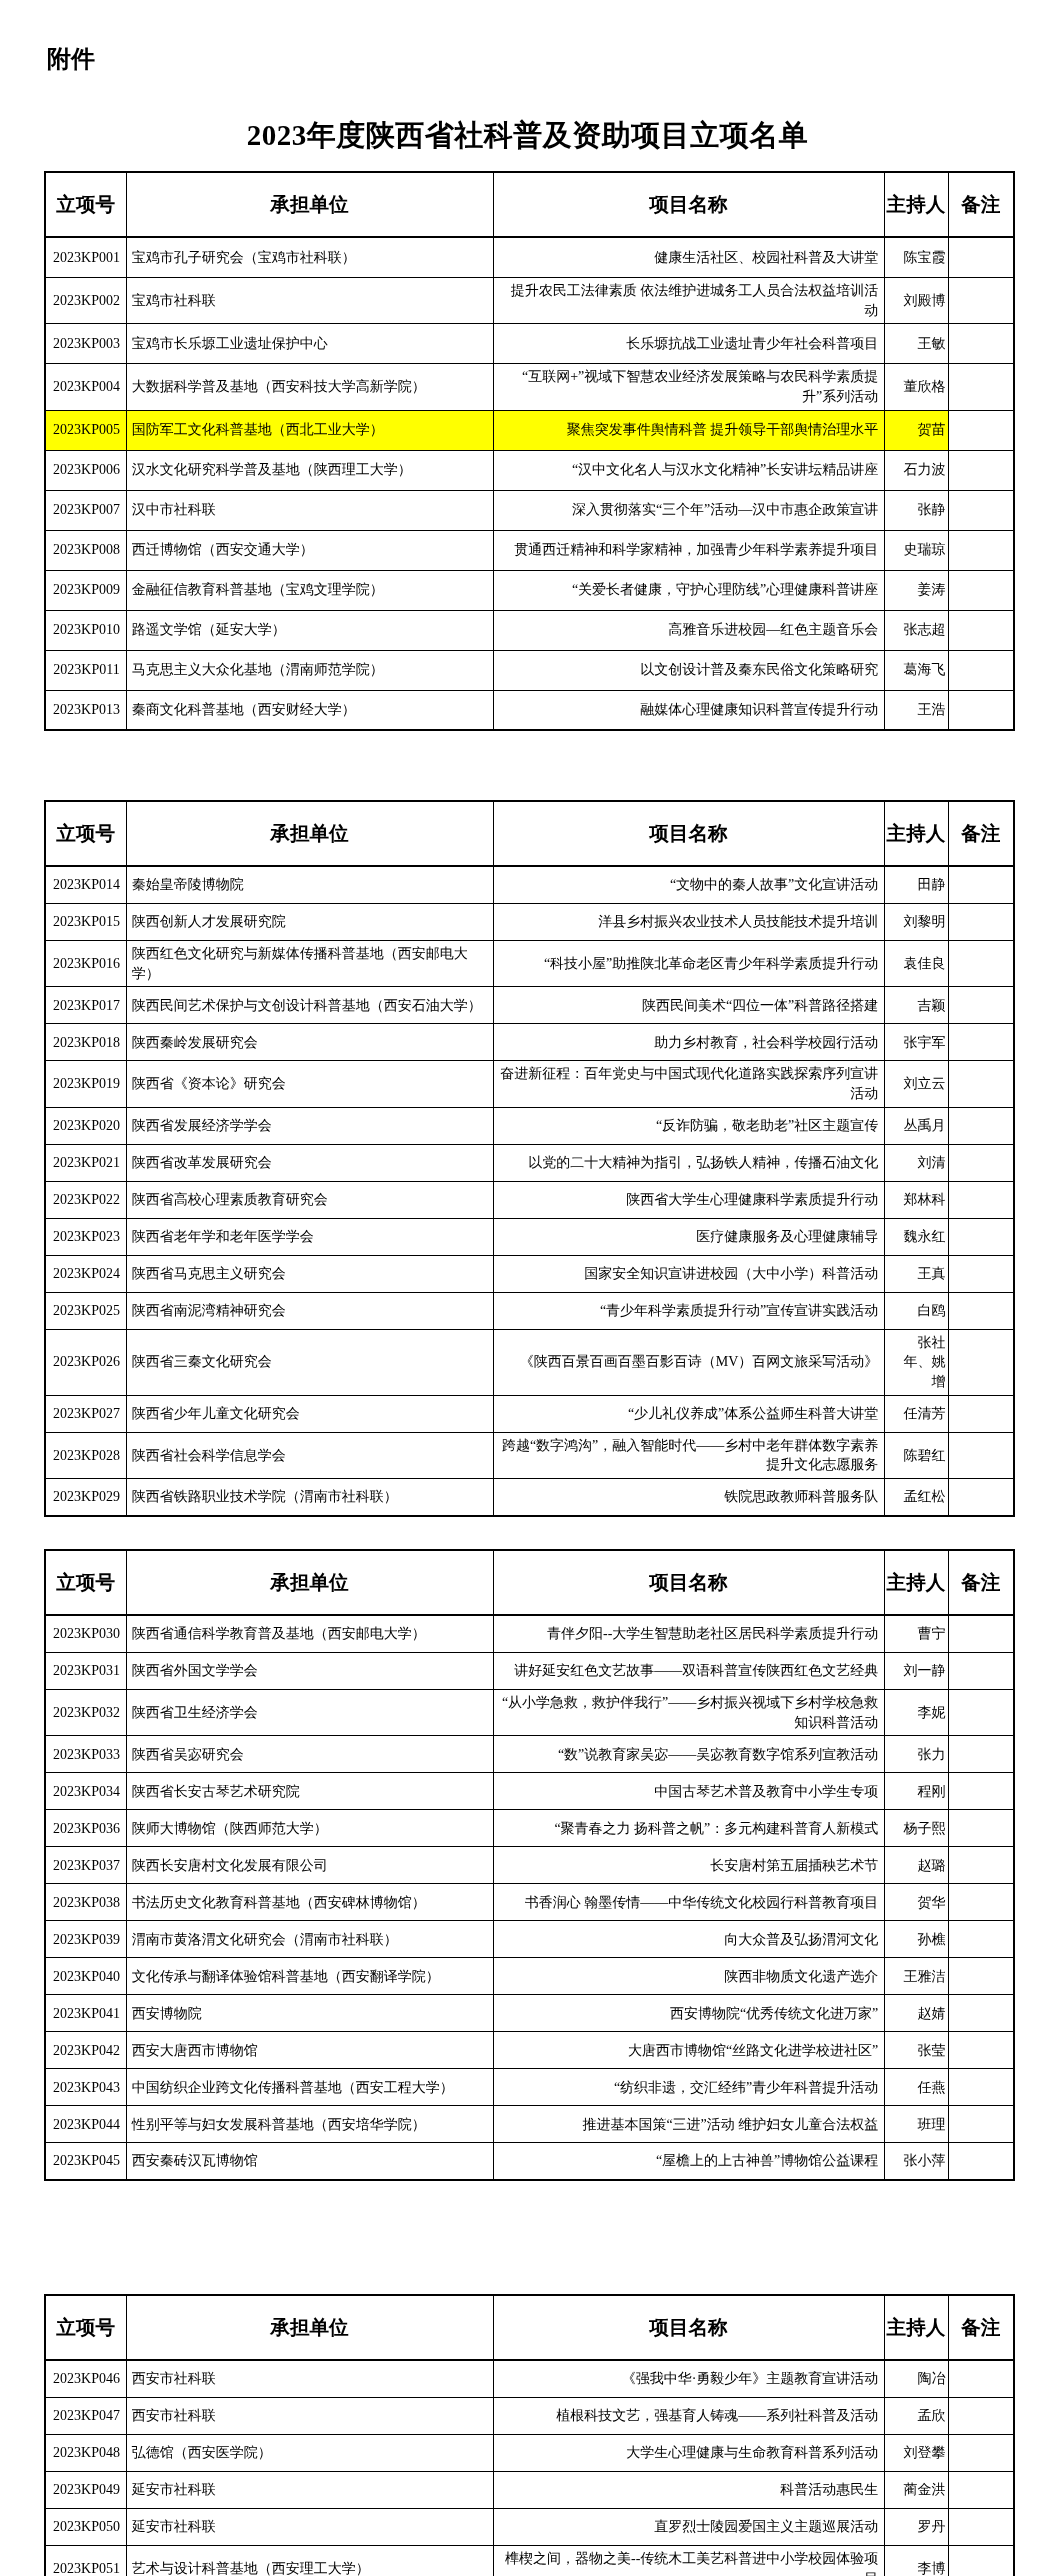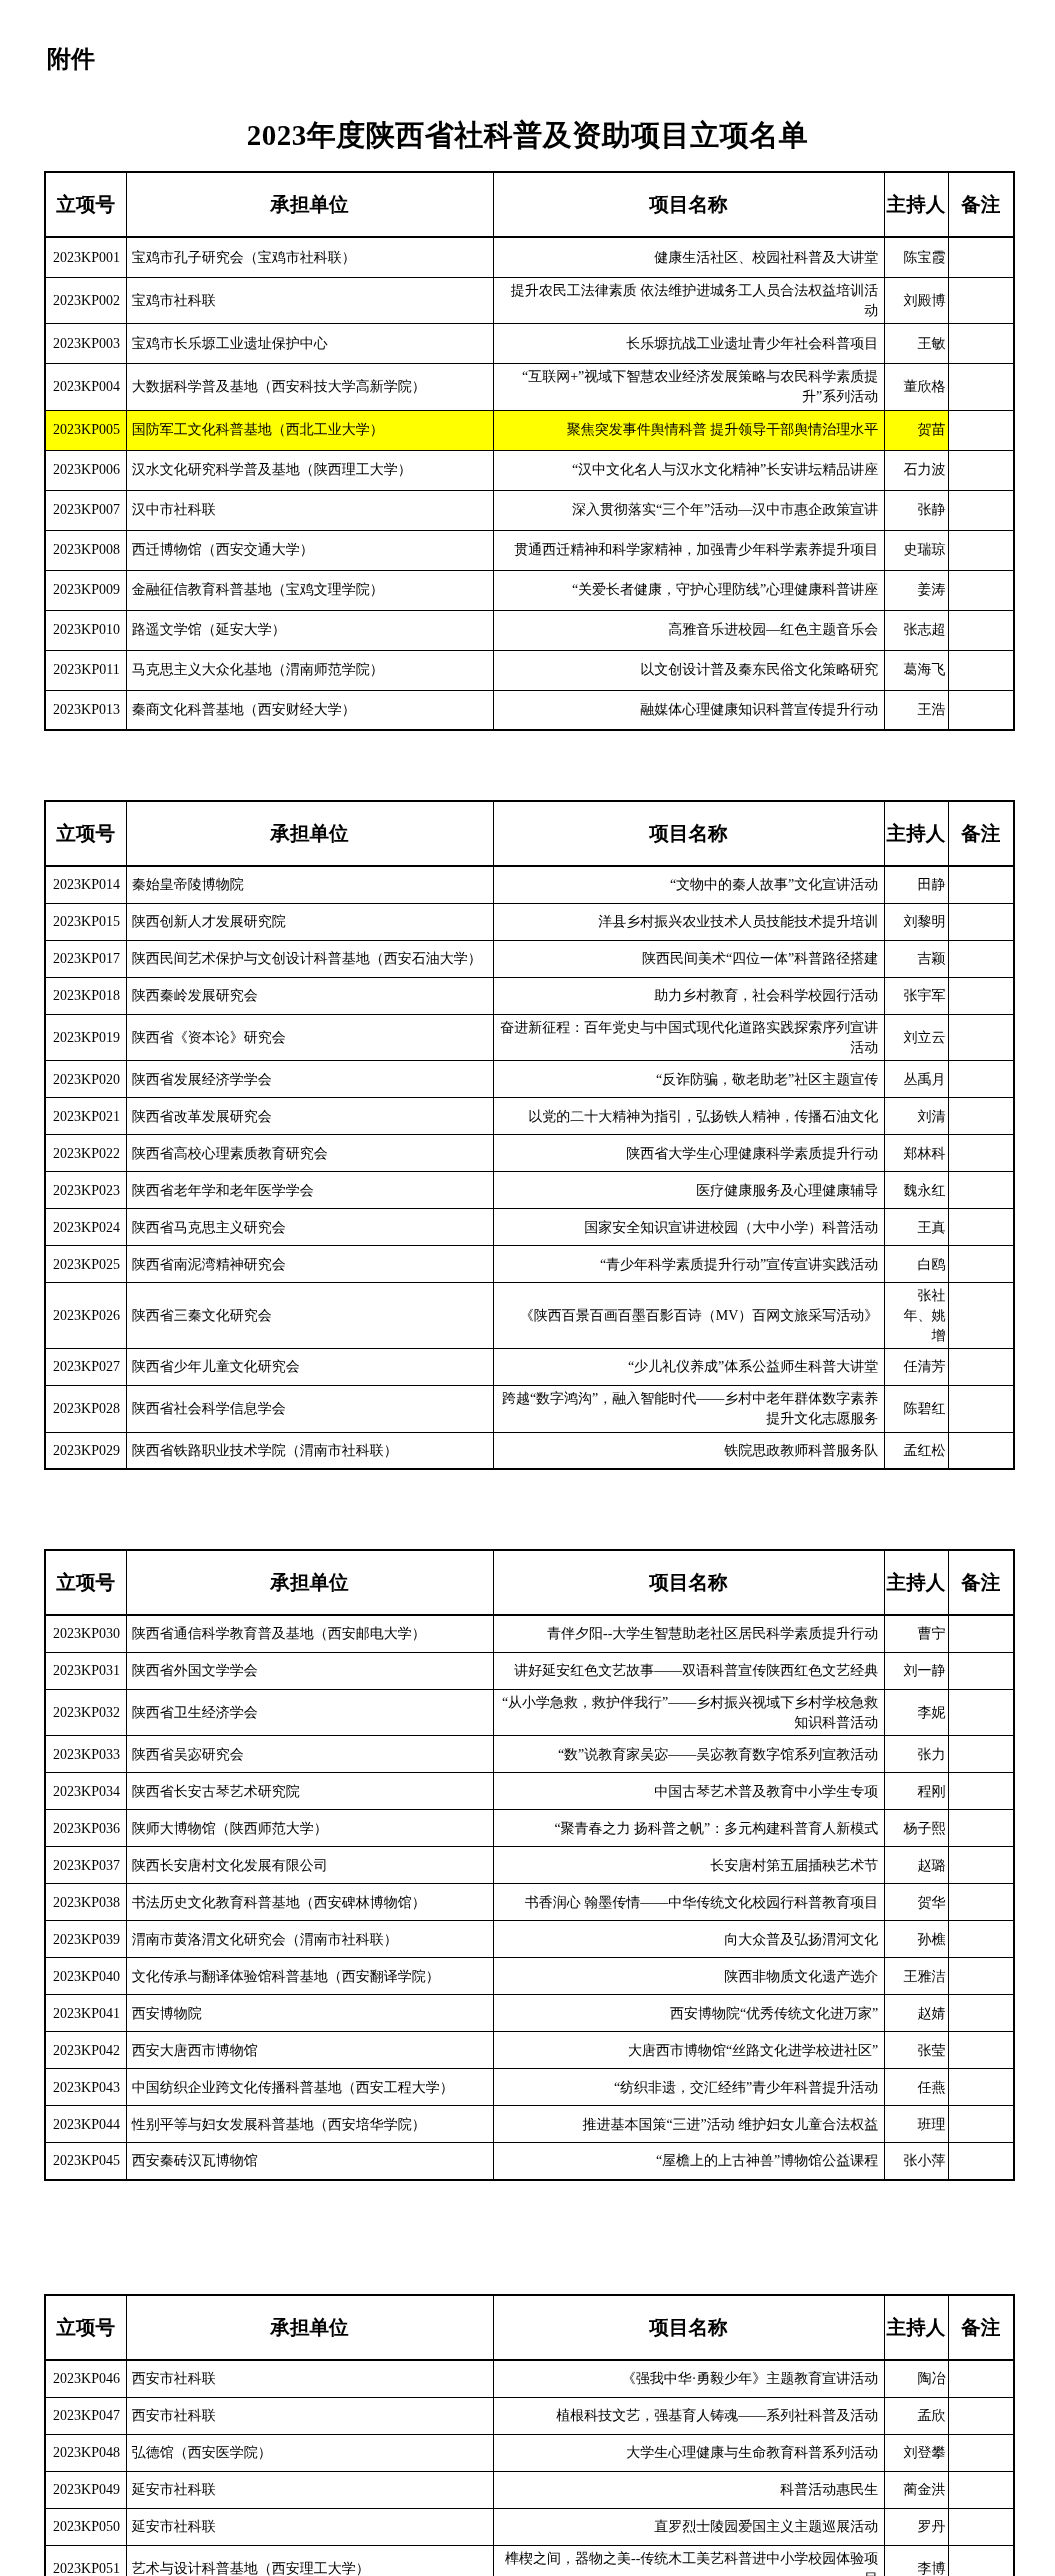--- a/index.html
+++ b/index.html
@@ -184,20 +184,27 @@
           <td class="c-remark"></td>
         </tr>
         <tr class="data-row">
           <td class="c-project-id">2023KP015</td>
           <td class="c-unit">陕西创新人才发展研究院</td>
           <td class="c-project-name">洋县乡村振兴农业技术人员技能技术提升培训</td>
           <td class="c-host">刘黎明</td>
           <td class="c-remark"></td>
         </tr>
         <tr class="data-row">
+          <td class="c-project-id">2023KP016</td>
+          <td class="c-unit">陕西红色文化研究与新媒体传播科普基地（西安邮电大学）</td>
+          <td class="c-project-name">“科技小屋”助推陕北革命老区青少年科学素质提升行动</td>
+          <td class="c-host">袁佳良</td>
+          <td class="c-remark"></td>
+        </tr>
+        <tr class="data-row">
           <td class="c-project-id">2023KP017</td>
           <td class="c-unit">陕西民间艺术保护与文创设计科普基地（西安石油大学）</td>
           <td class="c-project-name">陕西民间美术“四位一体”科普路径搭建</td>
           <td class="c-host">吉颖</td>
           <td class="c-remark"></td>
         </tr>
         <tr class="data-row">
           <td class="c-project-id">2023KP018</td>
           <td class="c-unit">陕西秦岭发展研究会</td>
           <td class="c-project-name">助力乡村教育，社会科学校园行活动</td>

